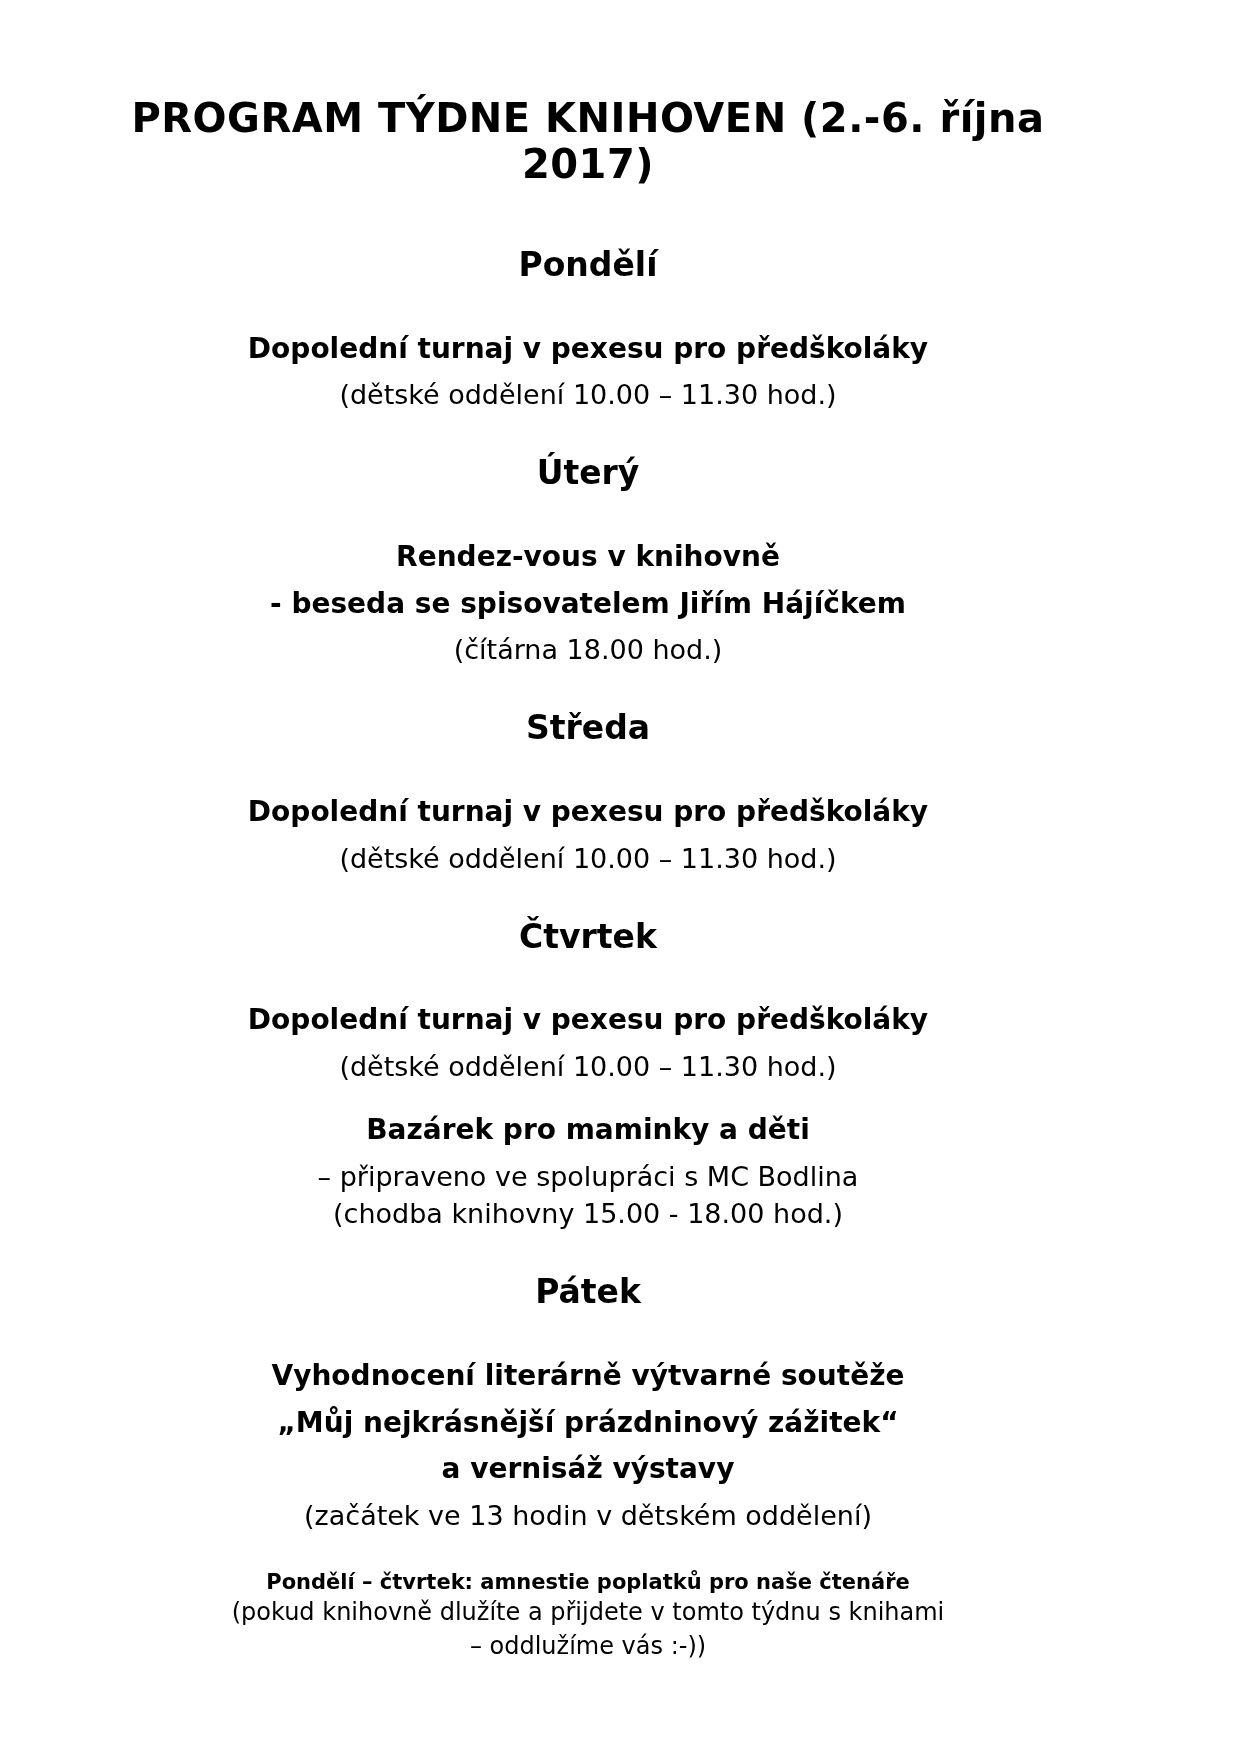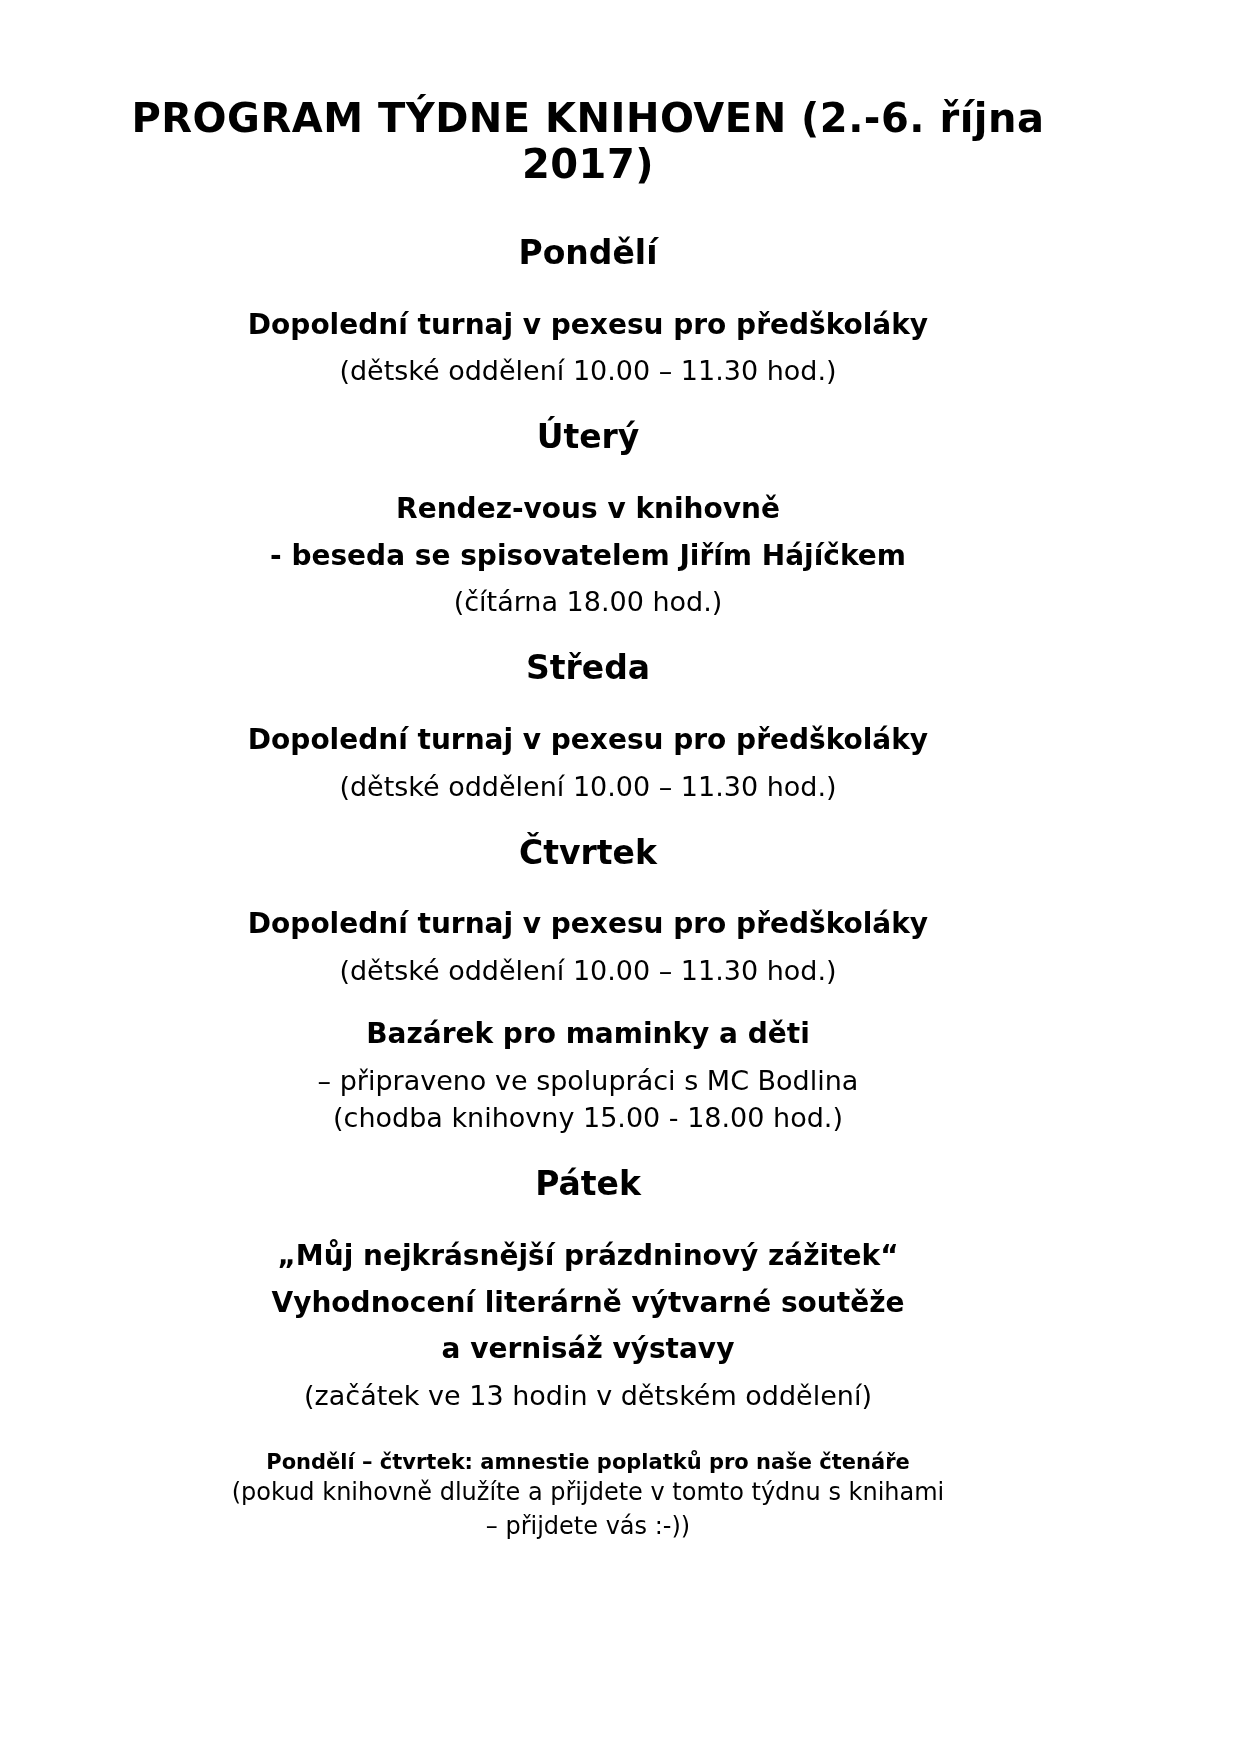--- a/index.html
+++ b/index.html
@@ -26,21 +26,21 @@
     font-weight: bold;
     text-align: center;
     letter-spacing: 0.5px;
     margin: 0 0 8px 0;
     line-height: 1.15;
   }
   .day-heading {
     font-size: 33px;
     font-weight: bold;
     text-align: center;
-    margin: 0;
+    margin: 12px;
     line-height: 1.35;
   }
   .line-bold {
     font-size: 28px;
     font-weight: bold;
     text-align: center;
     margin: 8px;
     line-height: 1.38;
   }
   .line-normal {
@@ -112,26 +112,26 @@
     <div class="sp-sub"></div>
     <div class="line-bold">Bazárek pro maminky a děti</div>
     <div class="line-normal">– připraveno ve spolupráci s MC Bodlina</div>
     <div class="line-normal">(chodba knihovny  15.00 - 18.00 hod.)</div>
   </div>
   <div class="sp-block"></div>
 
   <div class="section">
     <div class="day-heading">Pátek</div>
     <div class="sp-day"></div>
+    <div class="line-bold">Vyhodnocení literárně výtvarné soutěže</div>
     <div class="line-bold">„Můj nejkrásnější prázdninový zážitek“</div>
-    <div class="line-bold">Vyhodnocení literárně výtvarné soutěže</div>
     <div class="line-bold">a vernisáž výstavy</div>
     <div class="line-normal">(začátek ve 13 hodin v dětském oddělení)</div>
   </div>
   <div class="sp-footer"></div>
 
   <div class="section">
     <div class="footer-bold">Pondělí – čtvrtek: amnestie poplatků pro naše čtenáře</div>
     <div class="footer-normal">(pokud knihovně dlužíte a přijdete v tomto týdnu s knihami</div>
-    <div class="footer-normal">– přijdete vás :-))</div>
+    <div class="footer-normal">– oddlužíme vás :-))</div>
   </div>
 
 </div>
 
 </body></html>

